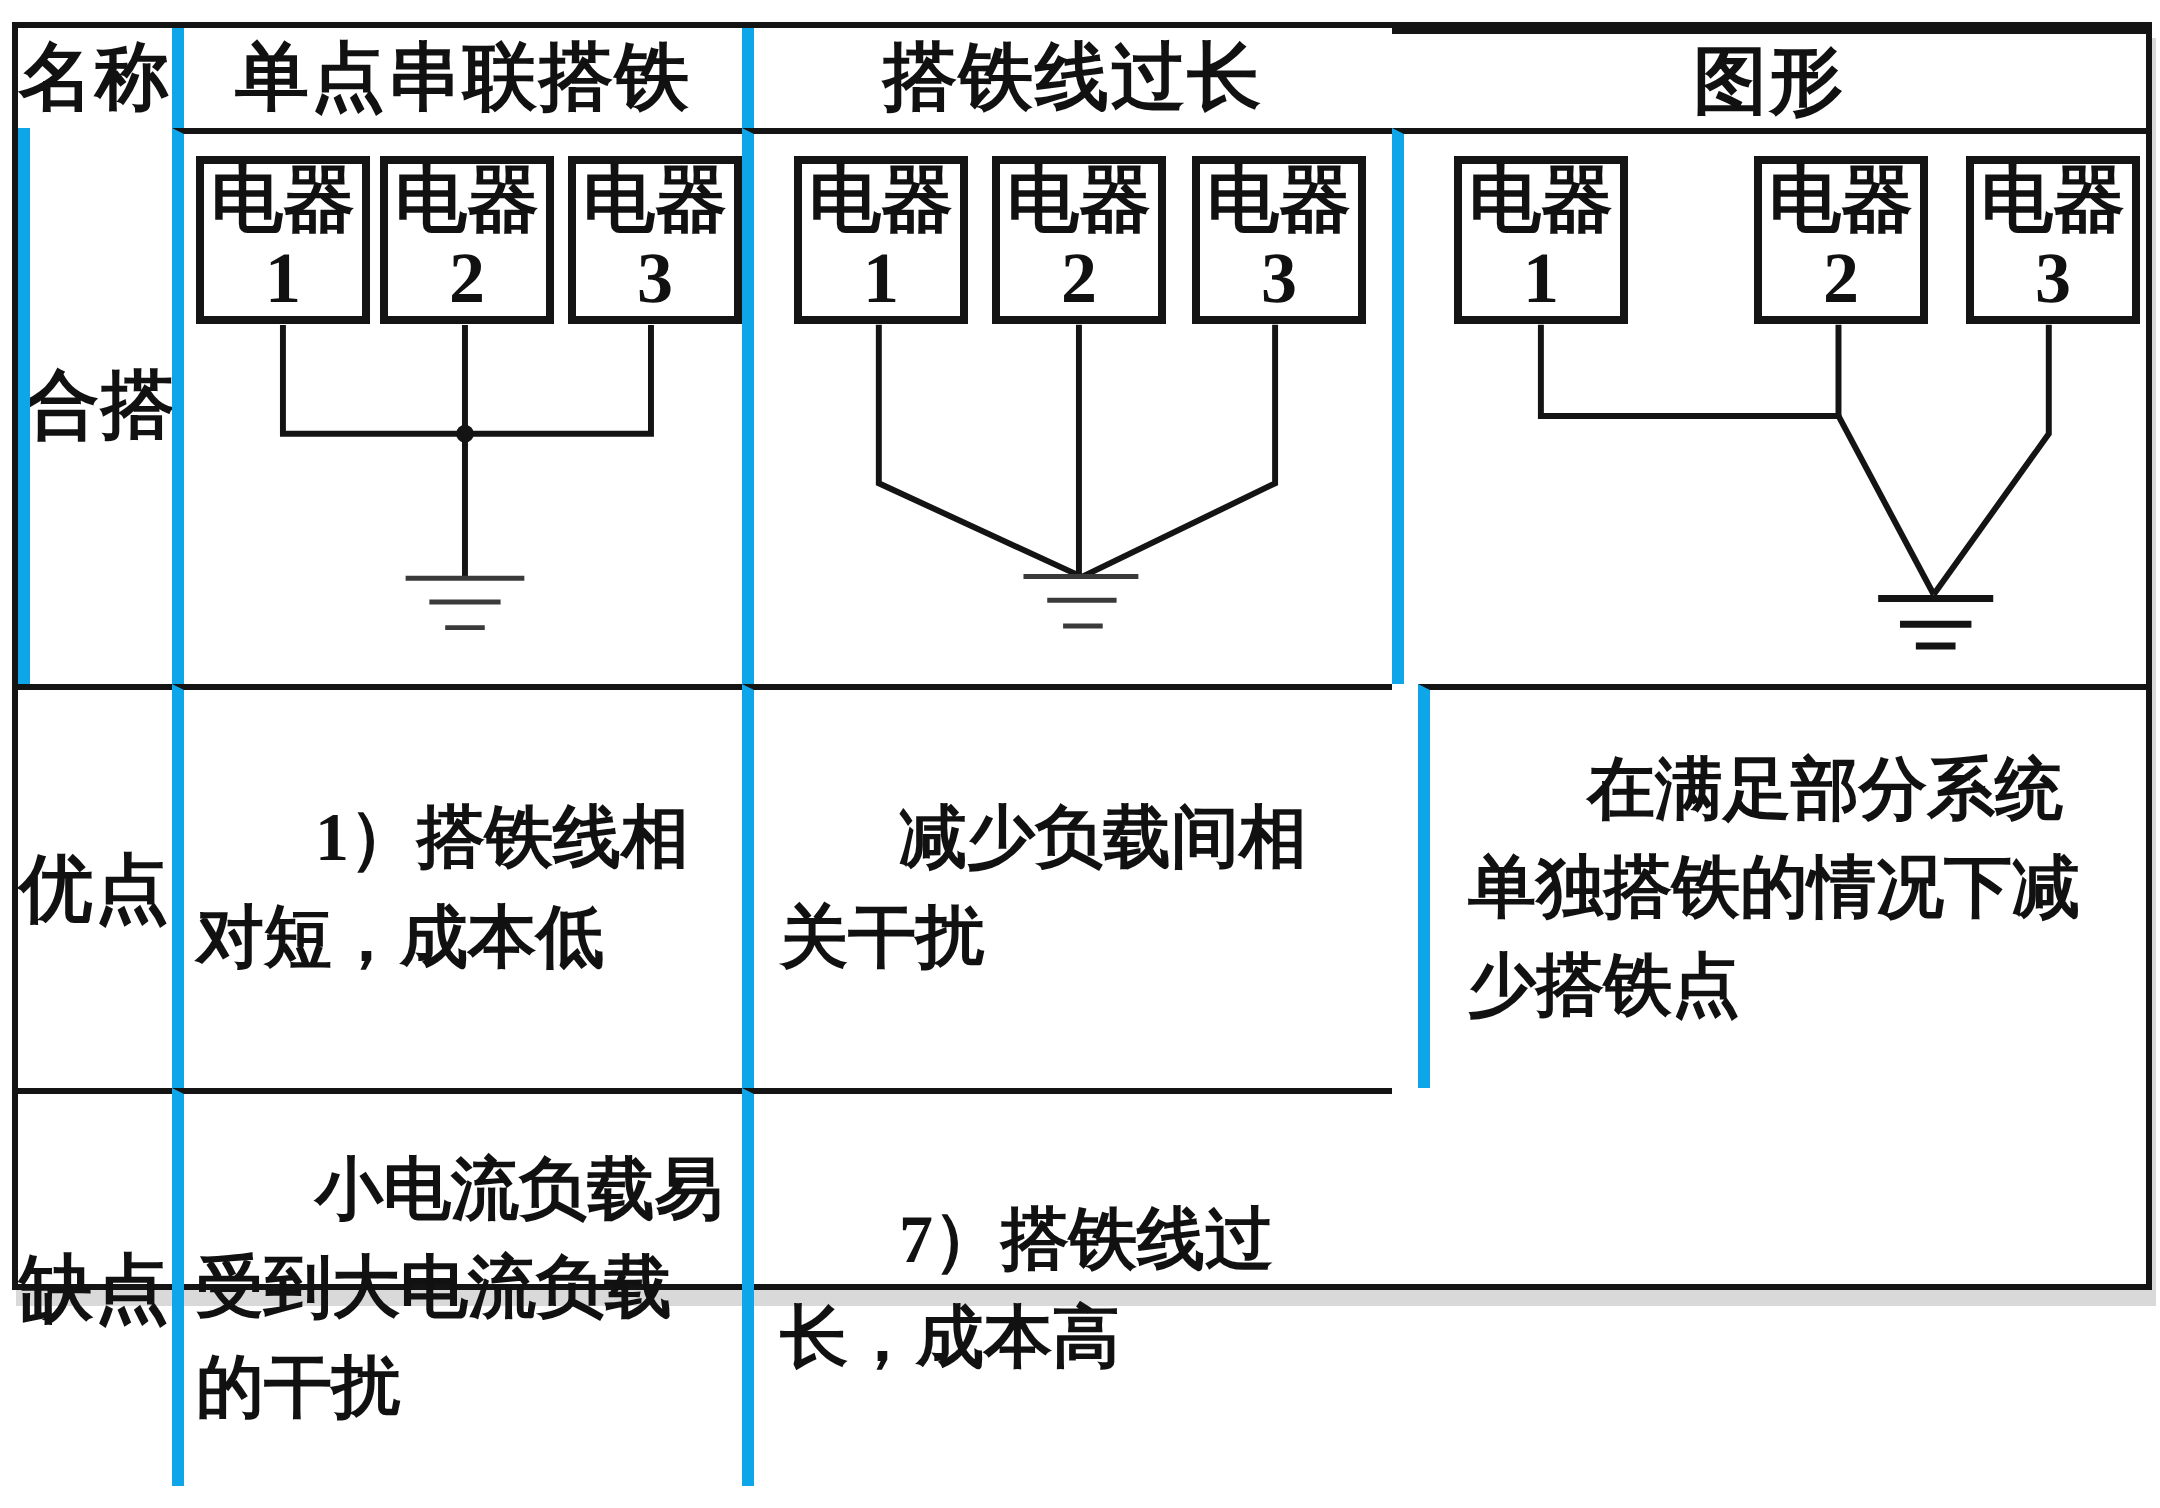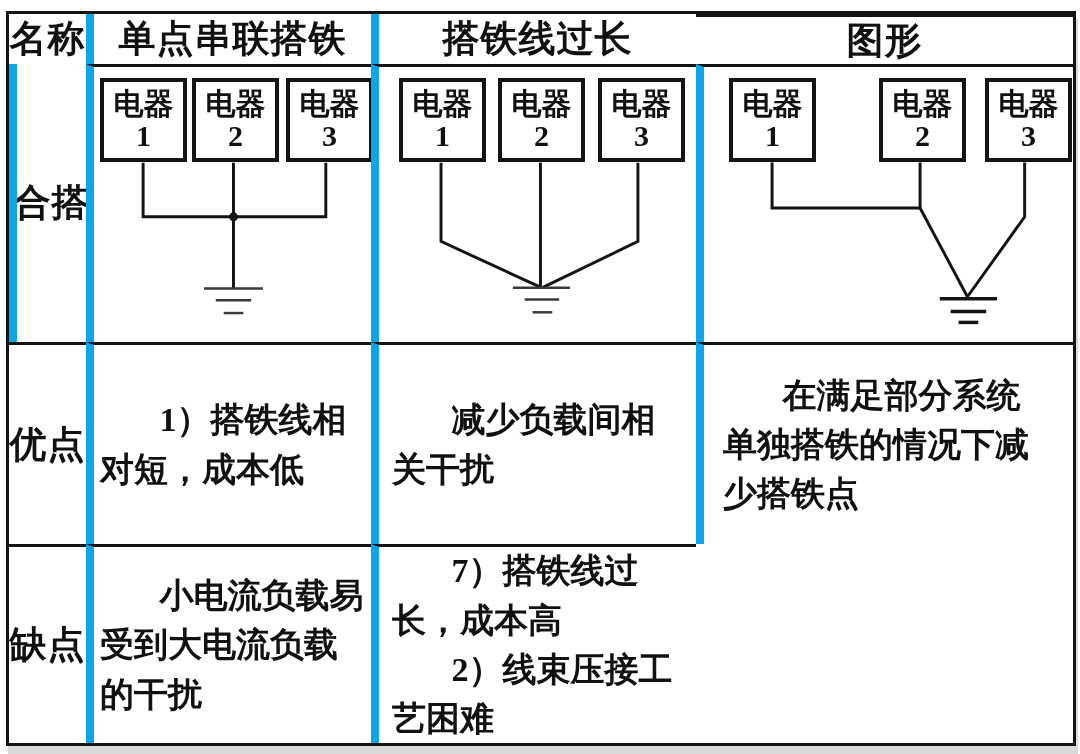--- a/index.html
+++ b/index.html
@@ -4,48 +4,48 @@
 <style>
   * { box-sizing: border-box; }
   html,body { margin:0; padding:0; }
   body {
     width:1080px; height:754px; background:#fdfdfd;
     font-family:"Liberation Serif","DejaVu Serif",serif;
     color:#111; overflow:hidden; position:relative;
   }
   .page { position:absolute; inset:0; background:#ffffff; }
   .table {
-    position:absolute; left:6px; top:11px; width:1070px; height:735px;
+    position:absolute; left:6px; top:11px; width:1070px; height:634px;
     border:3px solid #141414; background:#fff;
     display:grid;
     grid-template-columns:77px 285px 325px 377px;
     grid-template-rows:50px 278px 202px 199px;
     box-shadow:2px 8px 0 #d9d9d9;
   }
-  .cell { border-left:8px solid #0ea5e9; border-top:3px solid #141414; overflow:hidden; }
+  .cell { border-left:6px solid #0ea5e9; border-top:3px solid #141414; overflow:hidden; }
   .c0 { border-left:none; }
   .r0 { border-top:none; }
   .hcell, .lcell {
     display:flex; align-items:center; justify-content:center;
     font-size:37px; font-weight:bold; letter-spacing:1px; white-space:nowrap;
   }
   .tcell {
     display:flex; flex-direction:column; justify-content:center;
     font-size:34px; font-weight:bold; line-height:1.45;
   }
   .tcell p { margin:0; text-indent:1.75em; text-align:left; }
   .pad-a { padding:0 6px;align-items:flex-end; }
   .pad-b { padding:0 13px; }
-  .pad-c { padding:0 19px; }
+  .pad-c { padding:0 19px;margin-left:13px; }
   .dcell { position:relative; }
   .devbox {
     position:absolute; top:11px; width:87px; height:84px;
     border:4px solid #141414; background:#fff;
     display:flex; flex-direction:column; align-items:center; justify-content:center;
-    font-size:30px; font-weight:bold; line-height:1.08; text-align:center;
+    font-size:36px; font-weight:bold; line-height:1.08; text-align:center;
   }
   .wires { position:absolute; left:0; top:0; width:100%; height:100%; }
   .wires path, .wires line { stroke:#141414; stroke-width:3; fill:none; }
   .wires line.gnd { stroke:#3a3a3a; stroke-width:2.5; }
   .wires line.gnd-thick { stroke:#141414; stroke-width:3.5; }
 </style>
 </head>
 <body>
 
 <div class="page">
@@ -157,17 +157,16 @@
     </div>
 
     <div class="cell c0 lcell">
       <span>缺点</span>
     </div>
     <div class="cell tcell pad-a">
       <p>小电流负载易受到大电流负载的干扰</p>
     </div>
     <div class="cell tcell pad-b">
       <p>7）搭铁线过长，成本高</p>
-      <p>2）线束压接工艺困难</p>
     </div>
 
   </div>
 </div>
 
 </body></html>

